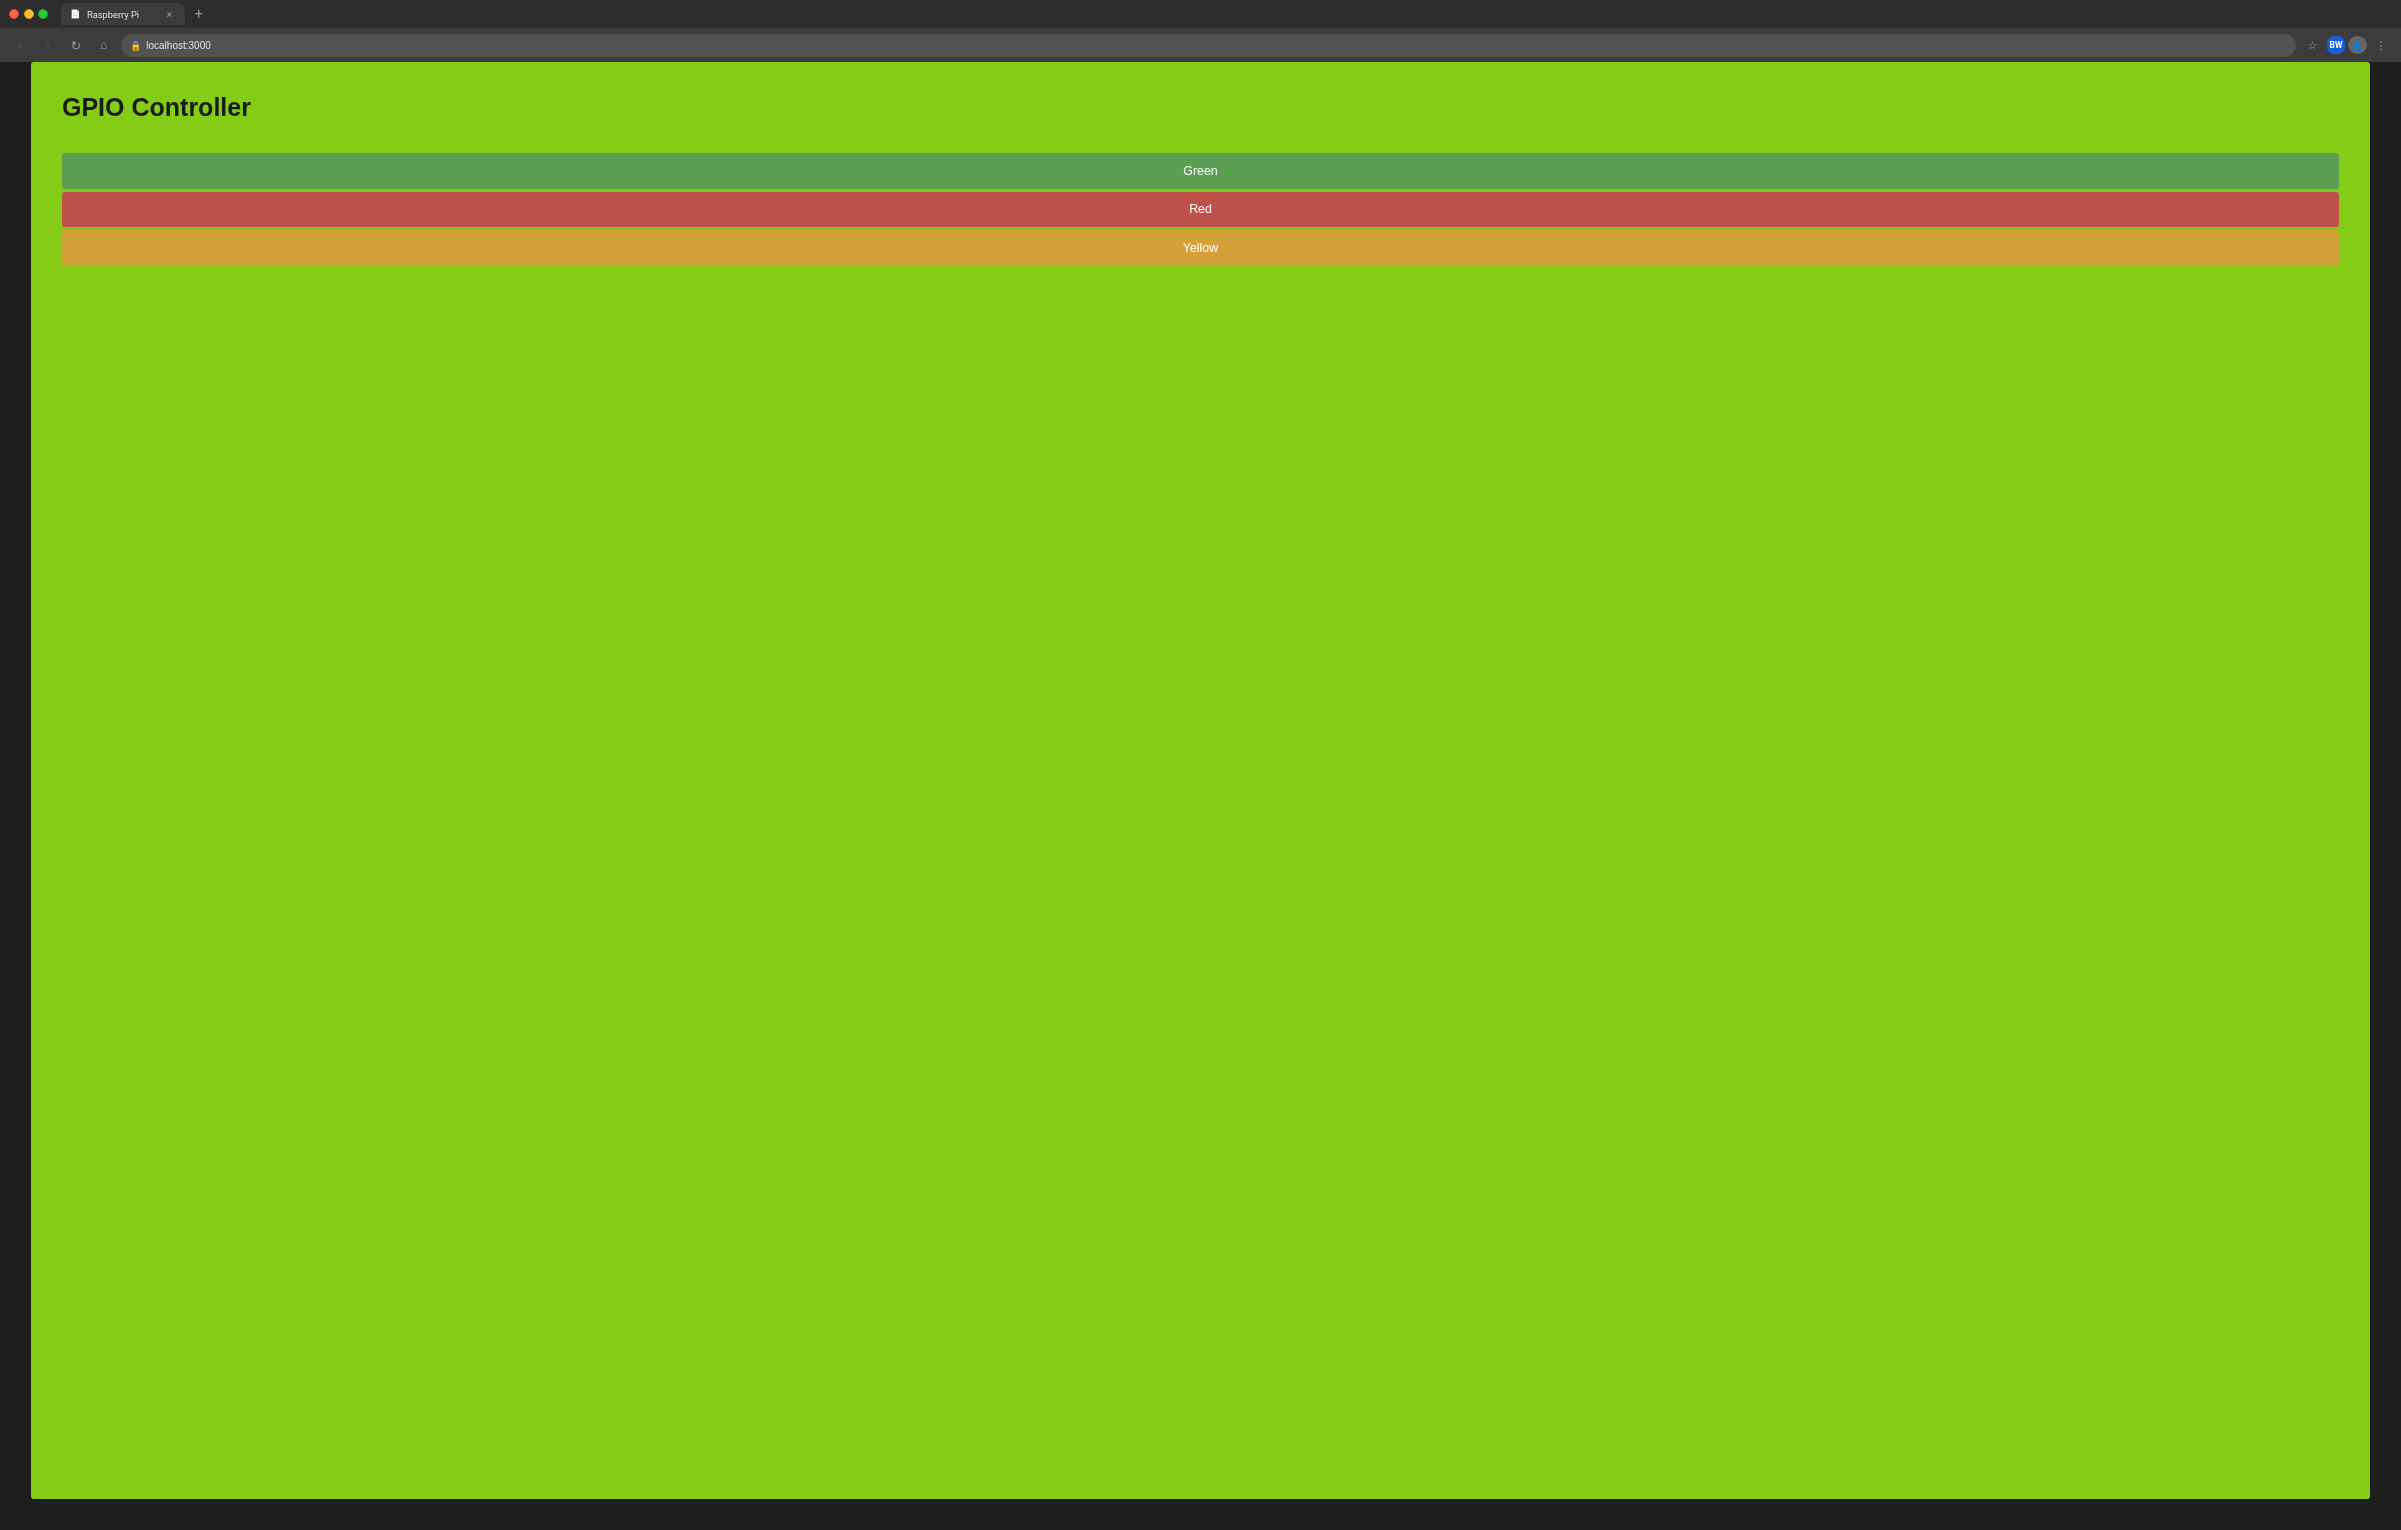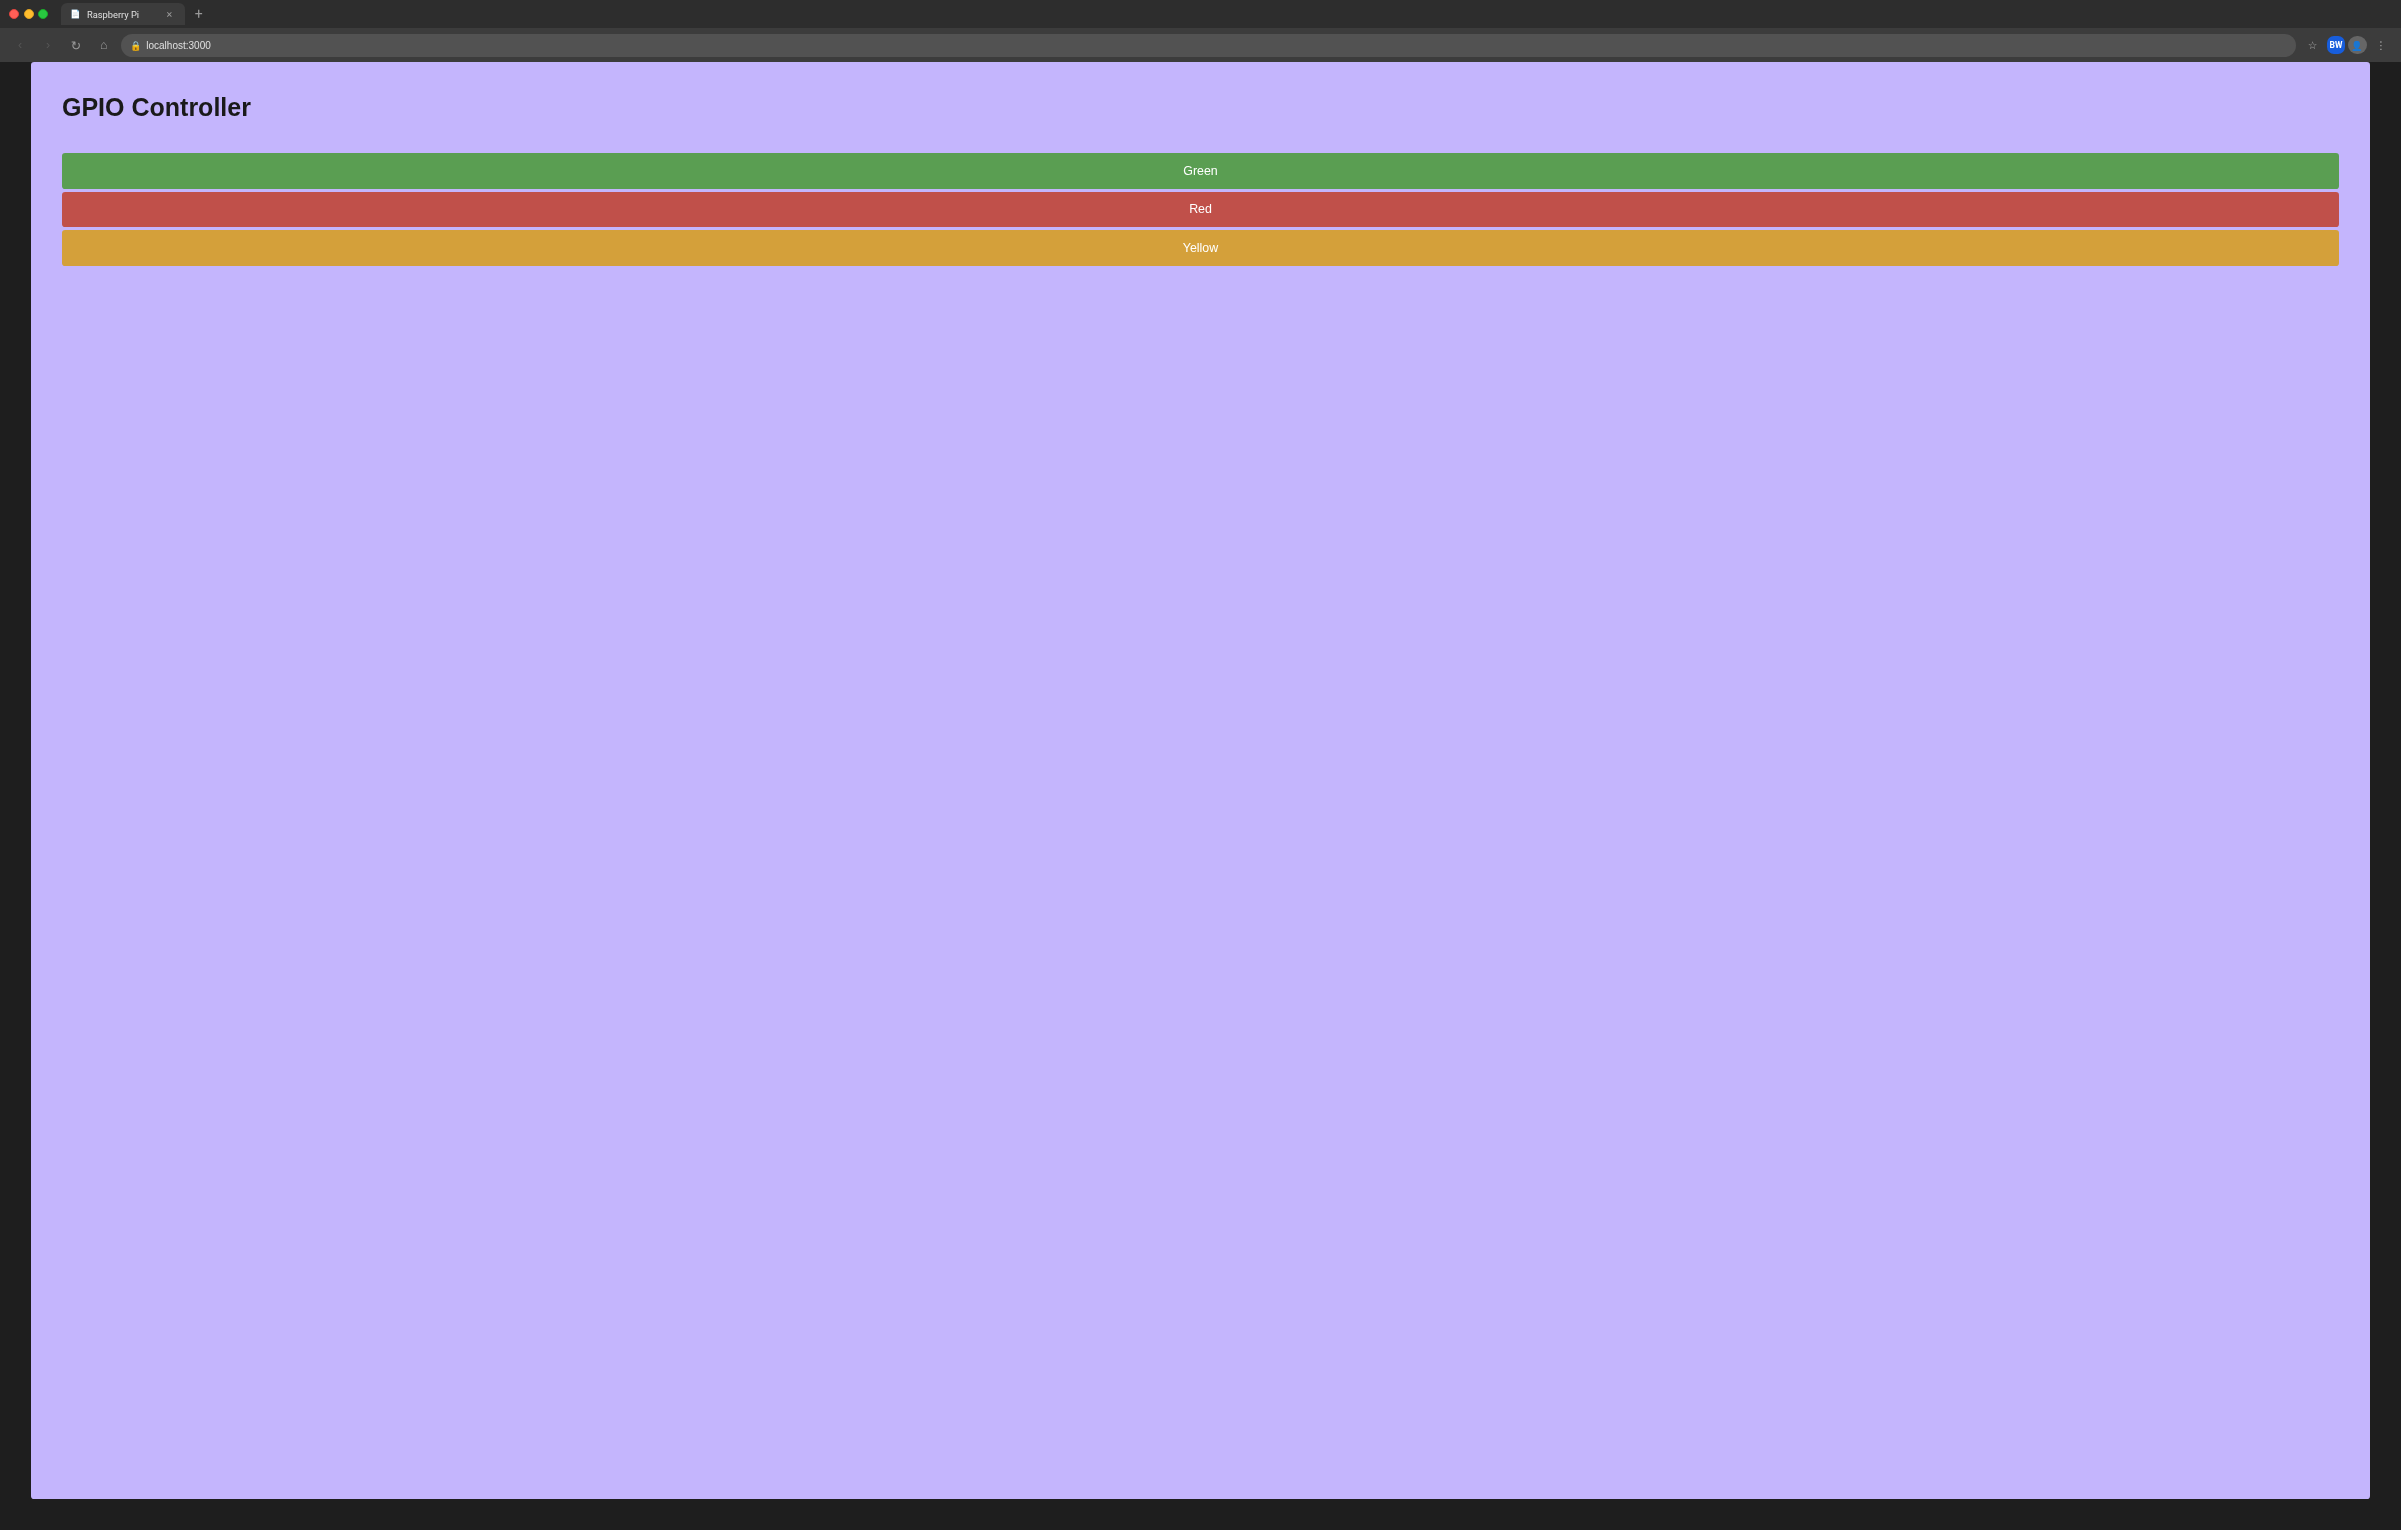--- a/index.html
+++ b/index.html
@@ -268,21 +268,21 @@
     .content-area {
       flex: 1;
       background-color: #1e1e1e;
       padding: 0 31px 31px 31px;
       display: flex;
       flex-direction: column;
     }
 
     .white-page {
       flex: 1;
-      background-color: #c4b5fd;
+      background-color: #84cc16;
       border-radius: 3.1px;
       overflow: auto;
     }
   </style>
 </head>
 <body>
 
 <div class="browser-window">
 
   <div class="title-bar">

